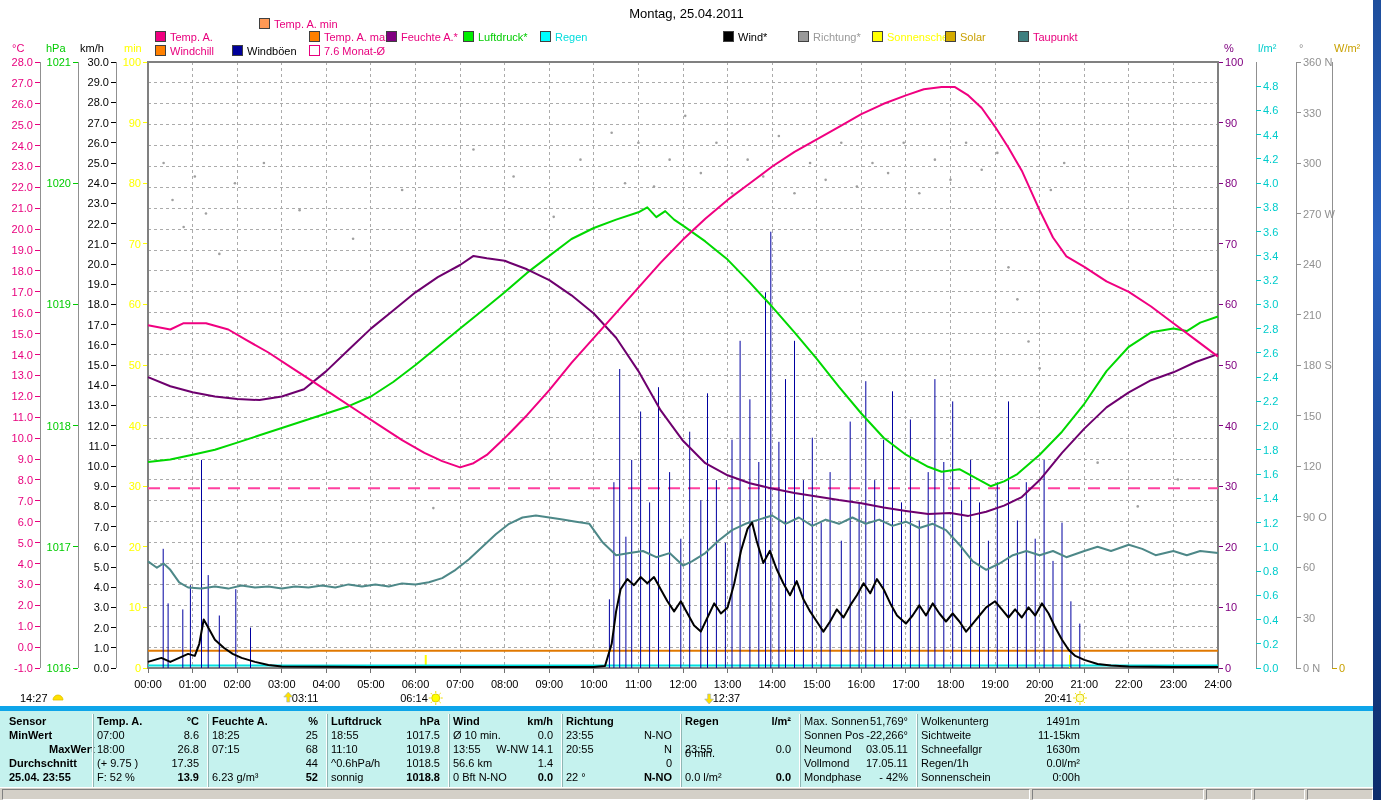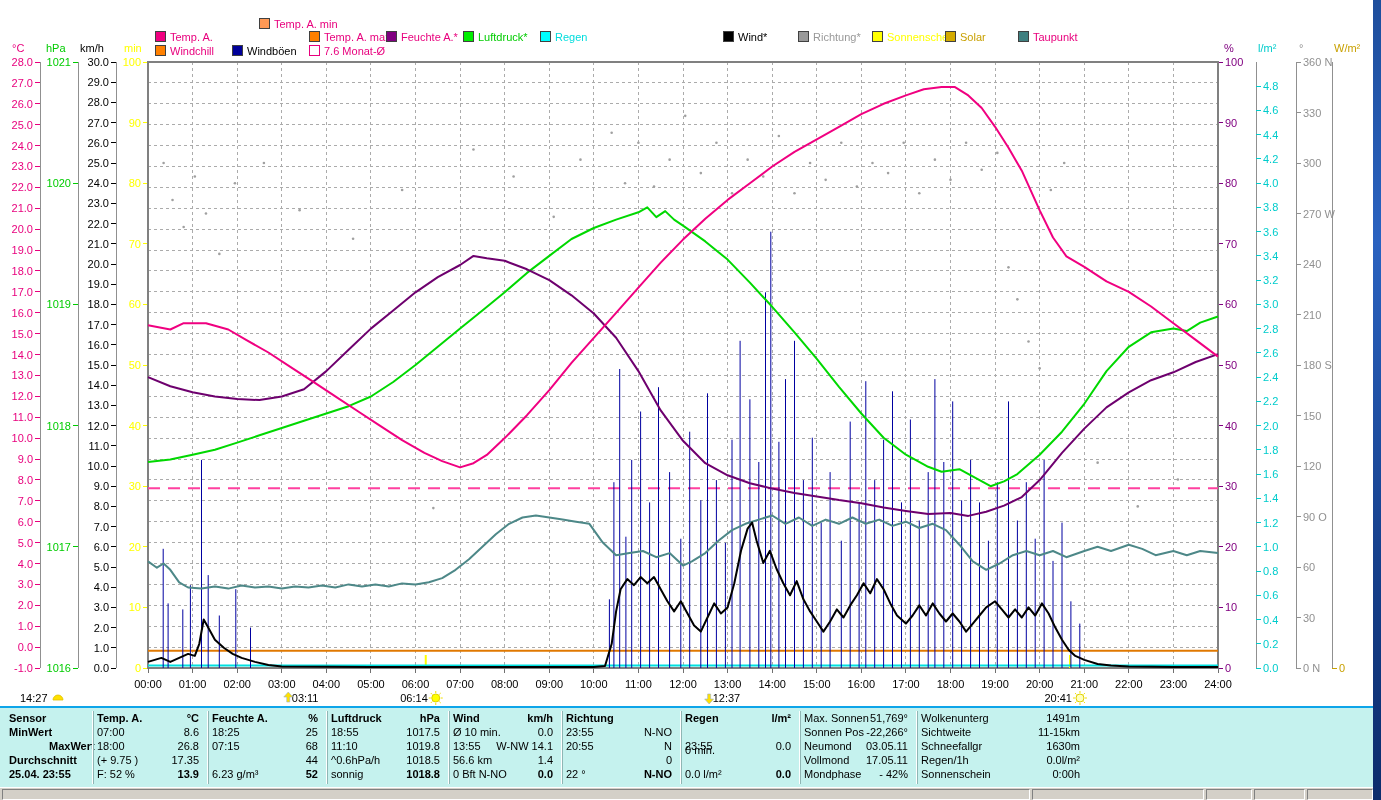--- a/index.html
+++ b/index.html
@@ -3,36 +3,37 @@
 <meta charset="utf-8">
 <style>
   html,body{margin:0;padding:0;}
   body{font-family:"Liberation Sans", sans-serif;}
   .page{position:relative;width:1381px;height:800px;background:#ffffff;overflow:hidden;}
   .title{position:absolute;top:6px;left:0;width:1373px;text-align:center;font-size:13px;color:#000;}
   #legend{position:absolute;top:0;left:0;width:1381px;height:60px;}
   .legend-item{position:absolute;height:12px;font-size:11px;white-space:nowrap;}
   .legend-item .sq{display:inline-block;width:9px;height:9px;border:1px solid #404040;vertical-align:-1px;margin-right:4px;}
   #chart-svg{position:absolute;top:0;left:0;}
-  .data-table{position:absolute;top:706px;left:0;width:1374px;height:79px;background:#c5f2ee;font-size:11px;color:#000;border-top:2px solid #0ea5e9;}
+  .data-table{position:absolute;top:706px;left:0;width:1374px;height:79px;background:#c5f2ee;font-size:11px;color:#000;border-top:5px solid #0ea5e9;}
   .tcol{position:absolute;top:3px;height:73px;}
   .tcol.sep{border-left:1px solid #8fb6b4;box-shadow:-1px 0 0 #ffffff;}
   .trow{position:absolute;left:3px;right:3px;height:14px;line-height:14px;white-space:nowrap;}
   .trow .l{position:absolute;left:0;}
   .trow .r{position:absolute;right:0;}
   .b{font-weight:bold;}
   .status-bar{position:absolute;top:787px;left:0;width:1373px;height:13px;background:#d4d0c8;border-top:1px solid #ffffff;}
   .status-panel{position:absolute;top:1px;height:9px;background:#d4d0c8;border:1px solid;border-color:#808080 #ffffff #ffffff #808080;}
   .desktop-strip{position:absolute;top:0;right:0;width:8px;height:800px;
      background:linear-gradient(180deg,#1e4e9c 0%,#2a62c0 30%,#16408c 70%,#0c2c6c 100%);}
 </style>
 </head>
 <body>
 
 <div class="page">
+  <div class="title">Montag, 25.04.2011</div>
   <div id="legend">
       <span class="legend-item" style="left: 155px; top: 31px;"><span class="sq" style="background: rgb(240, 0, 128); border-color: rgb(64, 64, 64);"></span><span style="color: rgb(232, 0, 125);">Temp. A.</span></span>
       <span class="legend-item" style="left: 232px; top: 18px; padding-left: 27px;"><span class="sq" style="background: rgb(255, 153, 85); border-color: rgb(64, 64, 64);"></span><span style="color: rgb(232, 0, 125);">Temp. A. min</span></span>
       <span class="legend-item" style="left: 309px; top: 31px;"><span class="sq" style="background: rgb(255, 128, 0); border-color: rgb(64, 64, 64);"></span><span style="color: rgb(232, 0, 125);">Temp. A. max</span></span>
       <span class="legend-item" style="left: 386px; top: 31px;"><span class="sq" style="background: rgb(128, 0, 128); border-color: rgb(64, 64, 64);"></span><span style="color: rgb(232, 0, 125);">Feuchte A.*</span></span>
       <span class="legend-item" style="left: 463px; top: 31px;"><span class="sq" style="background: rgb(0, 238, 0); border-color: rgb(64, 64, 64);"></span><span style="color: rgb(0, 204, 0);">Luftdruck*</span></span>
       <span class="legend-item" style="left: 540px; top: 31px;"><span class="sq" style="background: rgb(0, 255, 255); border-color: rgb(64, 64, 64);"></span><span style="color: rgb(0, 221, 221);">Regen</span></span>
       <span class="legend-item" style="left: 723px; top: 31px;"><span class="sq" style="background: rgb(0, 0, 0); border-color: rgb(64, 64, 64);"></span><span style="color: rgb(0, 0, 0);">Wind*</span></span>
       <span class="legend-item" style="left: 798px; top: 31px;"><span class="sq" style="background: rgb(153, 153, 153); border-color: rgb(64, 64, 64);"></span><span style="color: rgb(153, 153, 153);">Richtung*</span></span>
       <span class="legend-item" style="left: 872px; top: 31px;"><span class="sq" style="background: rgb(255, 255, 0); border-color: rgb(64, 64, 64);"></span><span style="color: rgb(255, 255, 0);">Sonnenschein</span></span>

